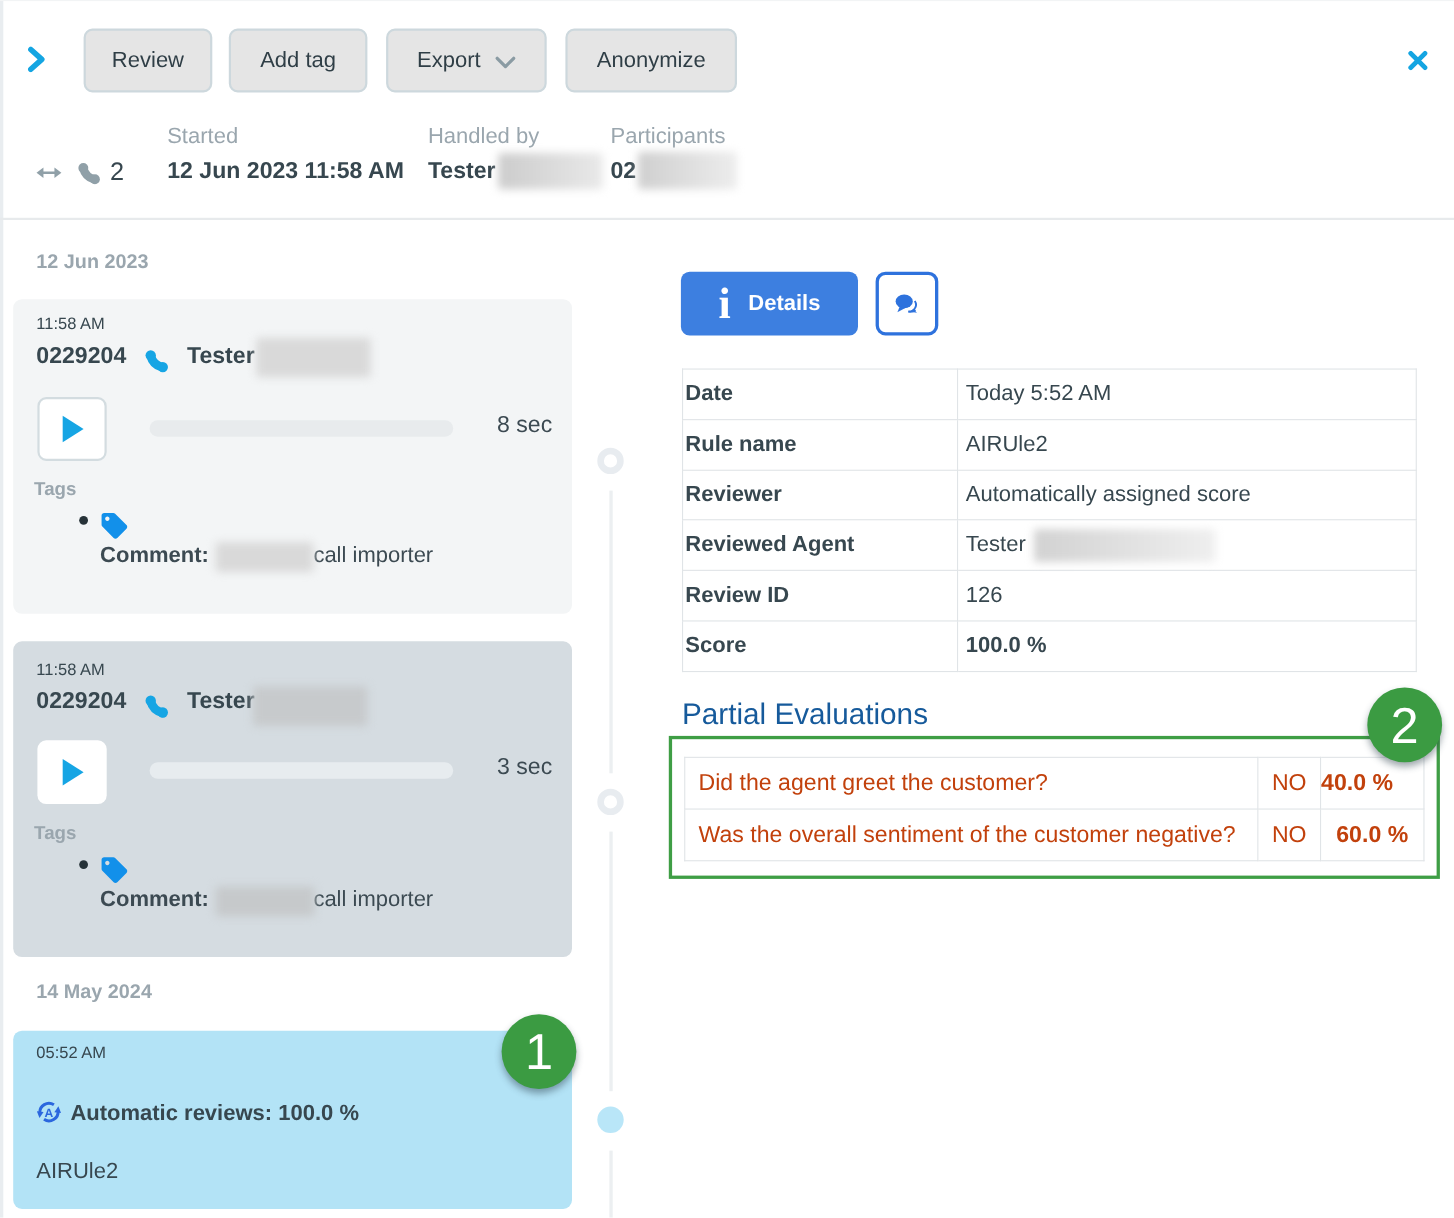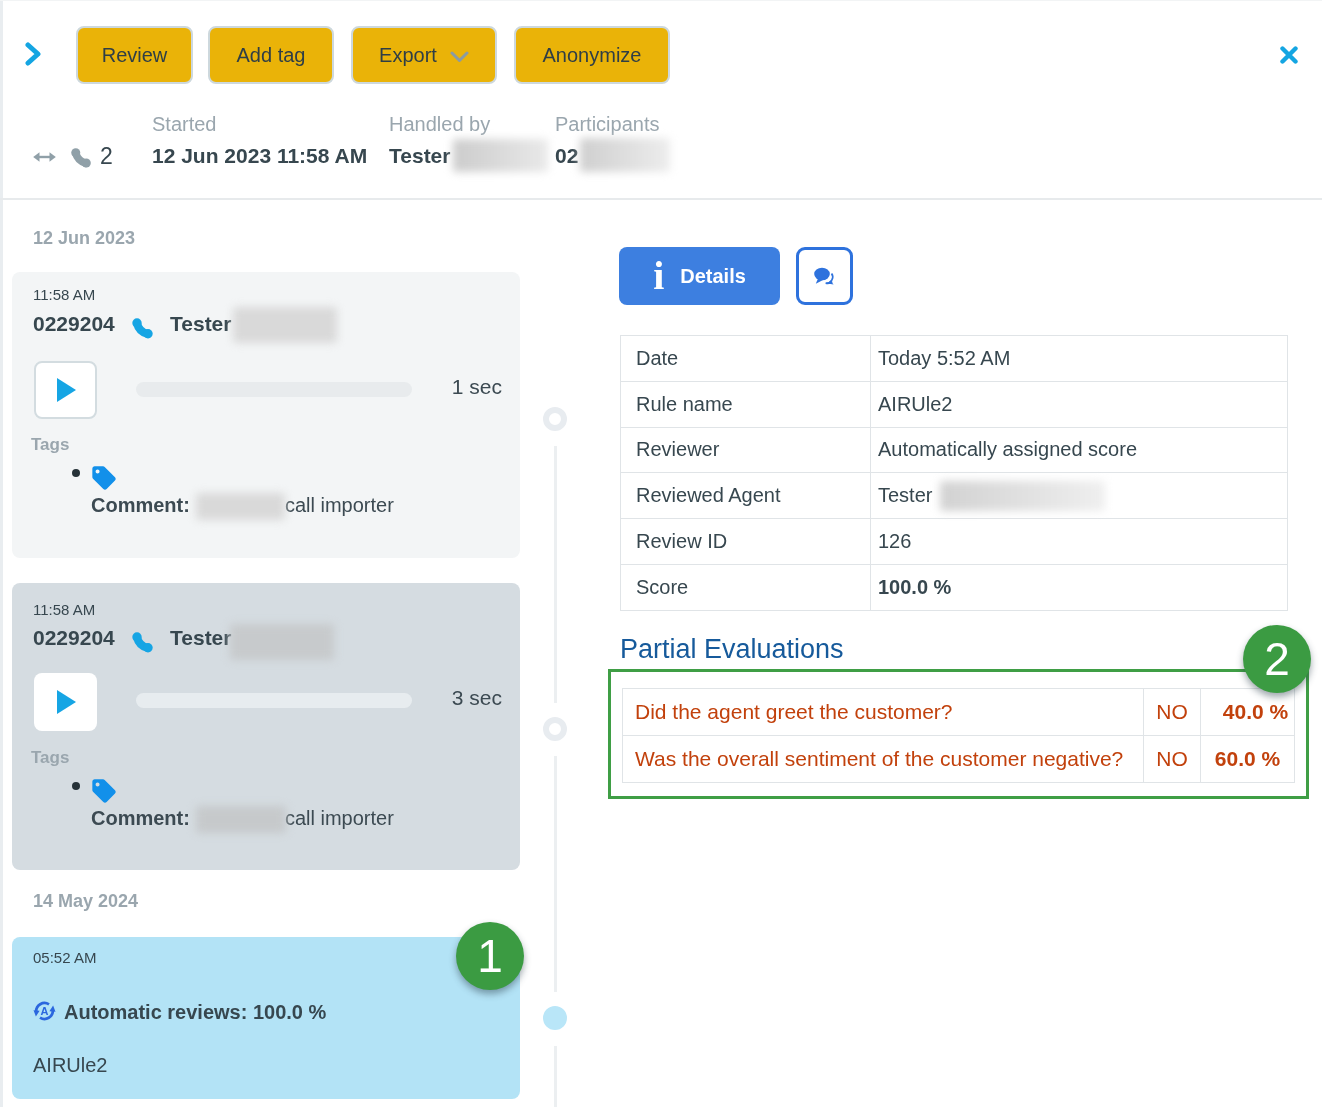--- a/index.html
+++ b/index.html
@@ -1,37 +1,37 @@
 <!DOCTYPE html>
 <html><head>
 <meta charset="utf-8">
 <style>
 * { margin:0; padding:0; box-sizing:border-box; }
 html,body { width:1322px; height:1107px; background:#fff; font-family:"Liberation Sans", sans-serif; overflow:hidden; position:relative; }
 .abs { position:absolute; }
-.btn { position:absolute; top:26px; height:58px; border:2px solid #cdd8dd; border-radius:8px; background:#eab308; display:flex; align-items:center; justify-content:center; font-size:20px; color:#2f3e46; }
+.btn { position:absolute; top:26px; height:58px; border:2px solid #cdd8dd; border-radius:8px; background:#e5e5e5; display:flex; align-items:center; justify-content:center; font-size:20px; color:#2f3e46; }
 .glabel { position:absolute; font-size:20px; font-weight:normal; color:#9aa6ae; }
 .gdate { position:absolute; font-size:18px; font-weight:bold; color:#9aa6ae; }
 .bigval { position:absolute; font-size:21px; font-weight:bold; color:#37474f; }
 .card { position:absolute; left:12px; width:508px; border-radius:8px; }
 .time { position:absolute; left:21px; font-size:15px; color:#37474f; }
 .num { position:absolute; left:21px; font-size:21px; font-weight:bold; color:#37474f; }
 .playbtn { position:absolute; left:22px; width:63px; height:58px; background:#fff; border-radius:8px; display:flex; align-items:center; justify-content:center; }
 .bar { position:absolute; left:124px; width:276px; height:15px; border-radius:8px; }
 .sec { position:absolute; left:416px; width:74px; text-align:right; font-size:21px; color:#3c4a52; }
 .tagshdr { position:absolute; left:19px; font-size:17px; font-weight:bold; color:#9aa6ae; }
 .bullet { position:absolute; left:60px; width:8px; height:8px; border-radius:50%; background:#263238; }
 .commentrow { position:absolute; left:79px; font-size:20px; color:#3c4a52; white-space:nowrap; }
 .blob { background:#d9d9d9; filter:blur(4px); border-radius:3px; position:absolute; }
 .badge { position:absolute; width:68px; height:68px; border-radius:50%; background:#3b9b42; color:#fff; display:flex; align-items:center; justify-content:center; font-size:46px; box-shadow:0 4px 7px rgba(40,60,70,0.45); }
 .seg { position:absolute; left:554px; width:3px; background:#eceff1; }
 .ring { position:absolute; left:543px; width:24px; height:24px; border:6px solid #e8ecf0; border-radius:50%; background:#fff; }
 table.dtl { position:absolute; left:620px; top:335px; border-collapse:collapse; table-layout:fixed; width:668px; }
 table.dtl td { border:1px solid #e0e4e7; height:45.8px; font-size:20px; color:#37474f; vertical-align:middle; }
-table.dtl td.l { width:250px; font-weight:normal; padding-left:15px; }
+table.dtl td.l { width:250px; font-weight:bold; padding-left:2px; }
 table.dtl td.v { padding-left:7px; }
 table.ev { position:absolute; left:622px; top:688px; border-collapse:collapse; table-layout:fixed; width:672px; }
 table.ev td { border:1px solid #e0e4e7; height:47px; font-size:21px; color:#c2410c; vertical-align:middle; }
 </style>
 </head>
 <body>
 
 <div class="abs" style="left:0;top:0;width:3px;height:1107px;background:#e9edf0;"></div>
 <div class="abs" style="left:0;top:0;width:1322px;height:1px;background:#f2f4f5;"></div>
 
@@ -91,21 +91,21 @@
       <circle cx="17" cy="17.7" r="4.7" fill="#16a5e4"></circle>
     </svg>
   <div class="num" style="left:158px;top:40px;">Tester</div>
   <div class="blob" style="left:221px;top:35px;width:104px;height:36px;"></div>
   <div class="playbtn" style="top:89px;border:2px solid #d3dce0;">
     <svg width="22" height="26" viewBox="0 0 22 26">
         <path d="M2 1 L21 13 L2 25 Z" fill="#16a5e4"></path>
       </svg>
   </div>
   <div class="bar" style="top:110px;background:#e8ebed;"></div>
-  <div class="sec" style="top:103px;">1 sec</div>
+  <div class="sec" style="top:103px;">8 sec</div>
   <div class="tagshdr" style="top:163px;">Tags</div>
   <div class="bullet" style="top:197px;"></div>
   <svg class="abs" style="left:78px;top:192px;" width="28" height="28" viewBox="0 0 24 24">
       <path fill="#1290ea" d="M21.41 11.41l-8.83-8.83C12.21 2.21 11.7 2 11.17 2H4c-1.1 0-2 .9-2 2v7.17c0 .53.21 1.04.59 1.41l8.83 8.83c.78.78 2.05.78 2.83 0l7.17-7.17c.78-.78.78-2.04-.01-2.83zM6.5 8.2C5.56 8.2 4.8 7.44 4.8 6.5S5.56 4.8 6.5 4.8 8.2 5.56 8.2 6.5 7.44 8.2 6.5 8.2z"></path>
     </svg>
   <div class="commentrow" style="top:222px;"><b>Comment:</b><span style="display:inline-block;width:95px;"></span>call importer</div>
   <div class="blob" style="left:184px;top:221px;width:89px;height:27px;"></div>
 </div>
 
 <div class="card" style="top:583px;height:287px;background:#d5dce1;">
@@ -190,21 +190,21 @@
 </tbody>
   </table>
 
 <div class="abs" style="left:620px;top:634px;font-size:27px;color:#165a9b;">Partial Evaluations</div>
 <div class="abs" style="left:608px;top:669px;width:701px;height:130px;border:3px solid #3f9e45;"></div>
 <table class="ev">
   <tbody>
       <tr>
         <td style="width:521px;padding-left:12px;">Did the agent greet the customer?</td>
         <td style="width:57px;text-align:center;">NO</td>
-        <td style="width:94px;text-align:center;font-weight:bold;padding-left:16px;">40.0 %</td>
+        <td style="width:94px;text-align:left;font-weight:bold;">40.0 %</td>
       </tr>
   <tr>
         <td style="padding-left:12px;">Was the overall sentiment of the customer negative?</td>
         <td style="text-align:center;">NO</td>
         <td style="text-align:center;font-weight:bold;">60.0 %</td>
       </tr>
 </tbody>
   </table>
 <div class="badge" style="left:1243px;top:625px;">2</div>
 

